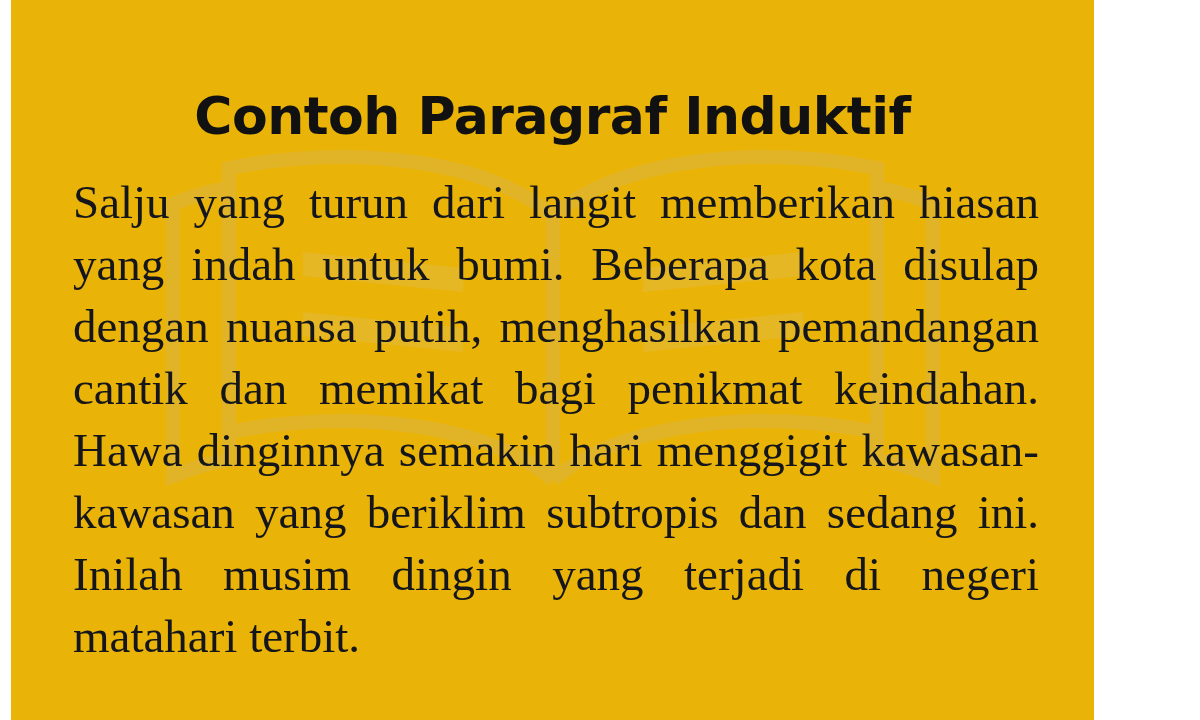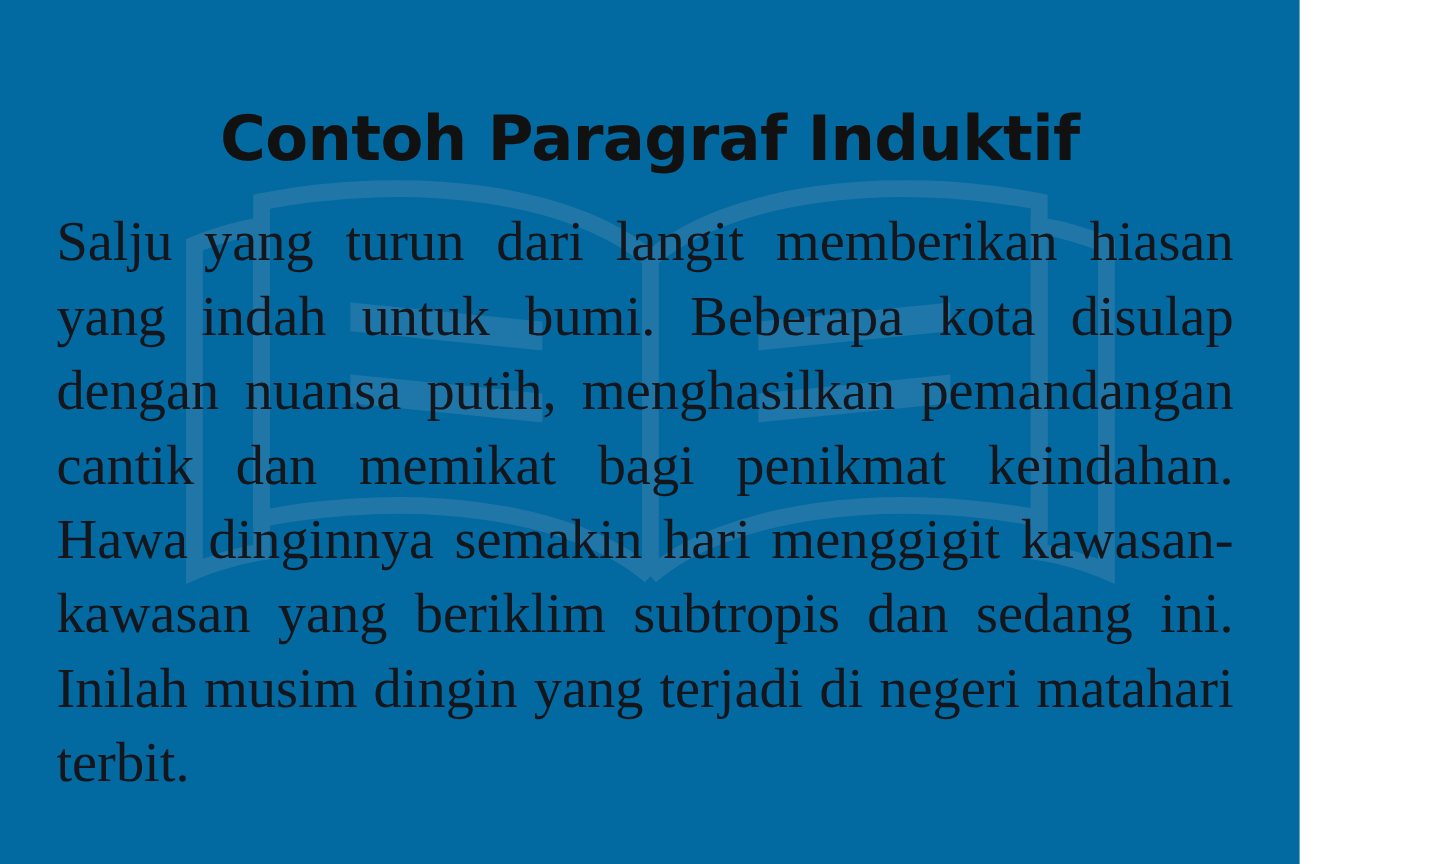--- a/index.html
+++ b/index.html
@@ -10,22 +10,23 @@
     width: 1200px;
     height: 720px;
     background: #ffffff;
     font-family: "Liberation Serif", serif;
     overflow: hidden;
   }
   .page {
     position: relative;
     width: 1083px;
     height: 720px;
-    background: #0369a1;
+    background: #eab308;
     box-sizing: border-box;
+    margin-left: 11px;
   }
   
   .watermark {
     position: absolute;
     left: 50%;
     top: 330px;
     transform: translate(-50%, -50%);
     width: 880px;
     height: 420px;
     opacity: 0.16;
@@ -47,21 +48,21 @@
     font-weight: bold;
     font-size: 52px;
     line-height: 1.1;
     letter-spacing: -0.5px;
     color: #111111;
   }
   .body-text {
     position: relative;
     z-index: 2;
     margin: 0;
-    padding: 26px 55px 0 47px;
+    padding: 26px 55px 0 62px;
     text-align: justify;
     text-justify: inter-word;
     font-family: "Liberation Serif", serif;
     font-size: 47px;
     line-height: 1.32;
     color: #14161c;
     hyphens: manual;
   }
   .body-text:last-child {
     text-align-last: left;

